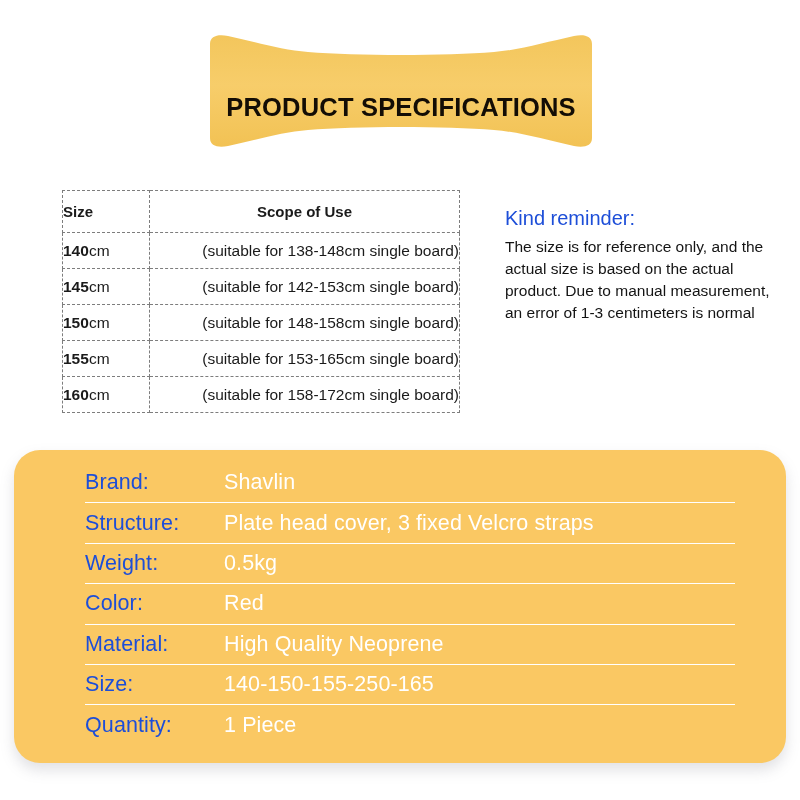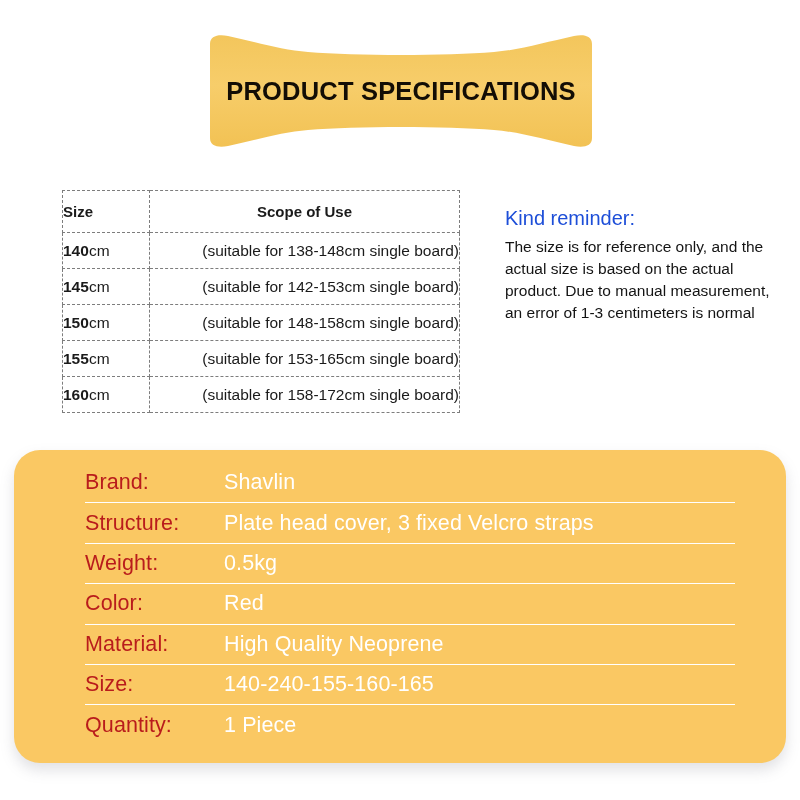--- a/index.html
+++ b/index.html
@@ -28,21 +28,21 @@
     position: absolute;
     left: 0;
     top: 0;
     width: 410px;
     height: 118px;
     display: block;
   }
   #banner-title {
     position: absolute;
     left: 0;
-    top: 0;
+    top: 16px;
     width: 410px;
     height: 118px;
     display: flex;
     align-items: center;
     justify-content: center;
     font-size: 25.5px;
     font-weight: bold;
     color: #130d05;
     letter-spacing: 0.2px;
     white-space: nowrap;
@@ -124,21 +124,21 @@
     align-items: center;
     height: 39.4px;
     border-bottom: 1.3px solid #ffffff;
     white-space: nowrap;
   }
   .spec-row:last-child { border-bottom: none; }
   .spec-label {
     width: 139px;
     flex: 0 0 139px;
     font-size: 21.5px;
-    color: #b91c1c;
+    color: #1d4ed8;
     letter-spacing: 0.1px;
   }
   .spec-value {
     font-size: 21.5px;
     color: #ffffff;
     letter-spacing: 0.1px;
   }
 </style>
 </head>
 <body>
@@ -222,20 +222,20 @@
       <div class="spec-row">
         <div class="spec-label">Color:</div>
         <div class="spec-value">Red</div>
       </div>
       <div class="spec-row">
         <div class="spec-label">Material:</div>
         <div class="spec-value">High Quality Neoprene</div>
       </div>
       <div class="spec-row">
         <div class="spec-label">Size:</div>
-        <div class="spec-value">140-240-155-160-165</div>
+        <div class="spec-value">140-150-155-250-165</div>
       </div>
       <div class="spec-row">
         <div class="spec-label">Quantity:</div>
         <div class="spec-value">1 Piece</div>
       </div>
     </div>
 </div>
 
 </body></html>

